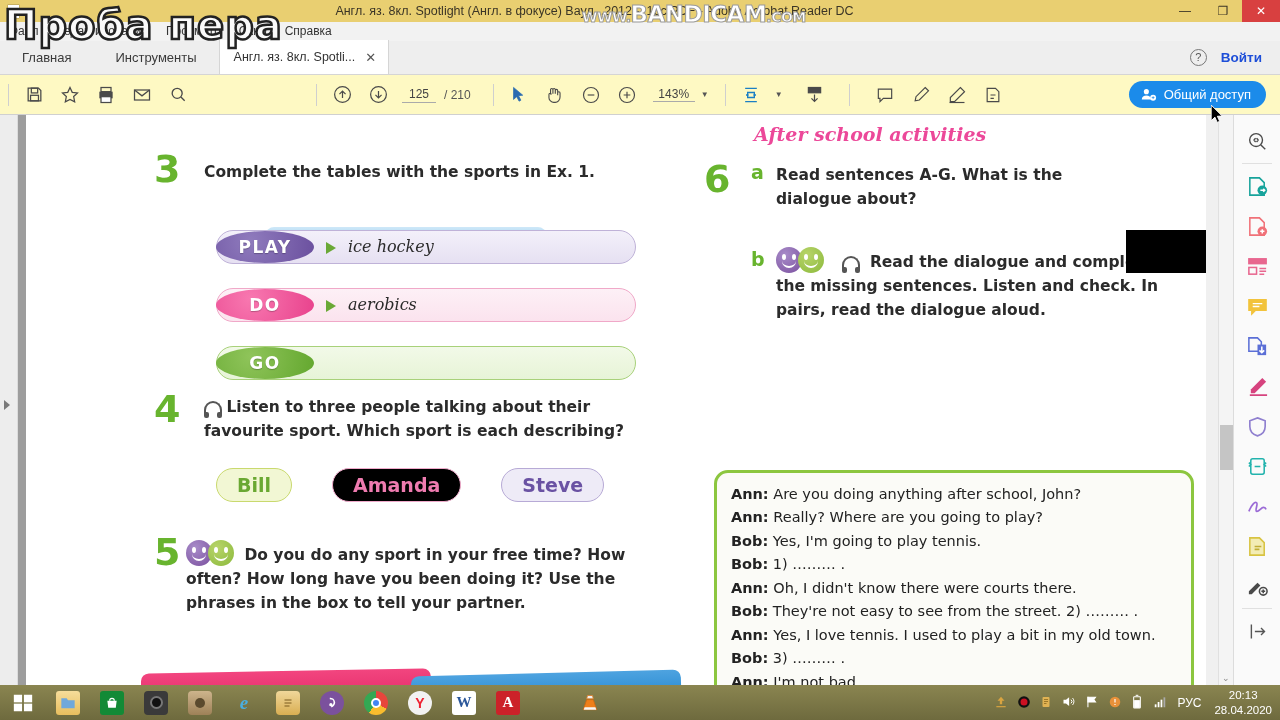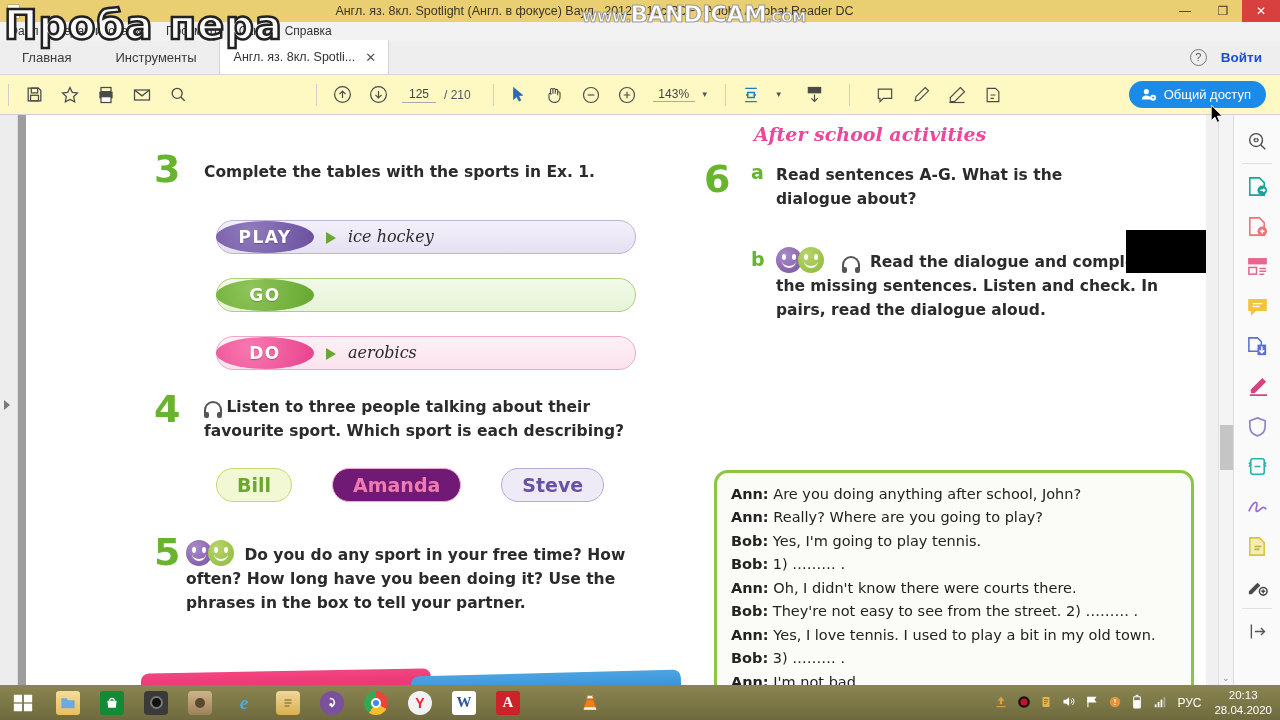--- a/index.html
+++ b/index.html
@@ -174,21 +174,21 @@
     border-radius: 8px 8px 0 0;
   }
   .exnum {
     position: absolute; font-family: "DejaVu Sans", sans-serif;
     font-size: 38px; color: #68b42e; font-weight: bold; line-height: 1;
   }
   .extext {
     font-size: 15.5px; color: #2b2b2b; font-weight: bold;
     line-height: 1.55; font-family: "DejaVu Sans", sans-serif;
   }
-  .pillrow { position: relative; height: 42px; margin-top: 12px; }
+  .pillrow { position: relative; height: 42px; margin-top: 22px; }
   .pillbar {
     position: absolute; left: 0; top: 0; width: 420px; height: 34px;
     border-radius: 17px; display: flex; align-items: center;
   }
   .pillbar.play { background: linear-gradient(180deg,#f3f0fa,#e6e0f2); border: 1px solid #bfb2d8; }
   .pillbar.do   { background: linear-gradient(180deg,#fdf0f6,#fbe3ee); border: 1px solid #f0a8c8; }
   .pillbar.go   { background: linear-gradient(180deg,#f2f9e8,#e7f4d7); border: 1px solid #a8d17a; }
   .ell {
     position: absolute; left: 0; top: 1px; width: 98px; height: 32px;
     border-radius: 50%; display: flex; align-items: center;
@@ -210,21 +210,21 @@
     font-style: italic; font-size: 16px; color: #2a2a2a;
     font-family: "DejaVu Serif", serif;
   }
   .namepill {
     display: inline-flex; align-items: center; justify-content: center;
     height: 34px; padding: 3px 20px; border-radius: 17px;
     font-weight: bold; font-size: 19px;
     font-family: "DejaVu Sans", sans-serif;
   }
   .namepill.bill   { background: #f2f7d4; border: 1.5px solid #c9d96e; color: #6aa832; }
-  .namepill.amanda { background: #701a75; border: 1.5px solid #f0aacb; color: #ef7bb0; }
+  .namepill.amanda { background: #000000; border: 1.5px solid #f0aacb; color: #ef7bb0; }
   .namepill.steve  { background: #eeebf7; border: 1.5px solid #b7aad6; color: #6a52a3; }
   .smiley {
     width: 26px; height: 26px; border-radius: 50%; display: inline-block;
     position: relative;
   }
   .smiley.purple { background: radial-gradient(circle at 35% 30%, #a88cc9, #7a4f9e); }
   .smiley.green  { background: radial-gradient(circle at 35% 30%, #b8d46a, #8cba3c); }
   .smiley::before, .smiley::after {
     content: ""; position: absolute; top: 7px; width: 4px; height: 6px;
     background: #fff; border-radius: 50%;
@@ -511,29 +511,29 @@
         <div style="position:absolute;left:68px;top:45px;width:440px" class="extext">Complete the tables with the sports in Ex. 1.</div>
 
         <div style="position:absolute;left:80px;top:93px;width:440px">
           <div class="pillrow">
             <div class="pillbar play"></div>
             <div class="ell play">PLAY</div>
             <div class="tri"></div>
             <div class="answ">ice hockey</div>
           </div>
           <div class="pillrow" style="margin-top:16px">
-            <div class="pillbar go"></div>
-            <div class="ell go">GO</div>
-            <div class="answ"></div>
-          </div>
-          <div class="pillrow" style="margin-top:16px">
             <div class="pillbar do"></div>
             <div class="ell do">DO</div>
             <div class="tri"></div>
             <div class="answ">aerobics</div>
+          </div>
+          <div class="pillrow" style="margin-top:16px">
+            <div class="pillbar go"></div>
+            <div class="ell go">GO</div>
+            <div class="answ"></div>
           </div>
         </div>
 
         <div style="position:absolute;left:18px;top:275px">
           <span class="exnum" style="position:static">4</span>
         </div>
         <div style="position:absolute;left:68px;top:280px;width:460px">
           <span class="headphone"></span>
           <span class="extext">Listen to three people talking about their favourite sport. Which sport is each describing?</span>
         </div>

